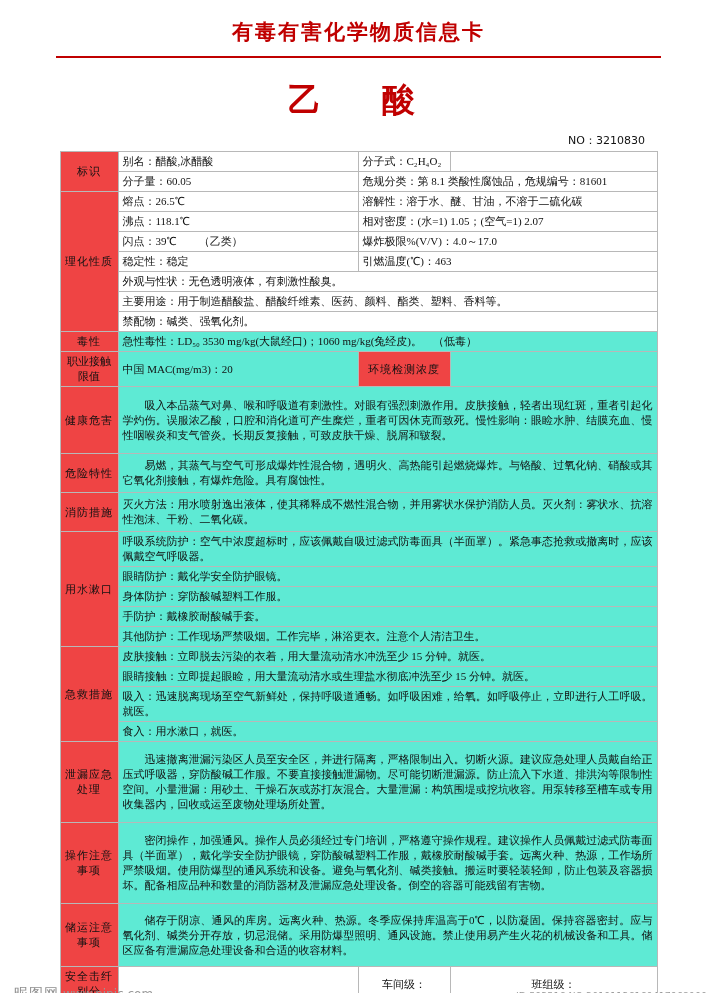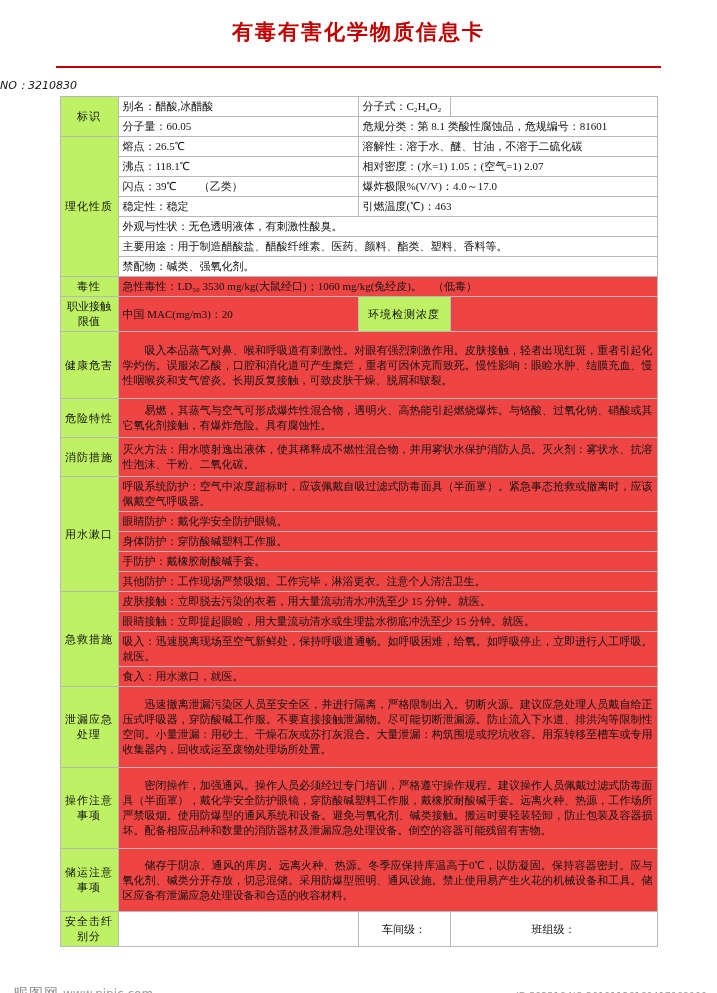--- a/index.html
+++ b/index.html
@@ -22,67 +22,67 @@
   .hdr{
     margin:18px 60px 0 60px;
     text-align:center;
   }
   .hdr .title{
     font-family:Liberation Mono, monospace;
     font-weight:bold;
     font-size:21px;
     color:#c00000;
     letter-spacing:2px;
-    padding-bottom:20px;
+    padding-bottom:10px;
   }
   .hdr .rule{
     border-bottom:2px solid #c00000;
     margin:0 -4px 0 -4px;
   }
   .subtitle{
     text-align:center;
     font-family:"DejaVu Serif","Liberation Serif",serif;
     font-weight:bold;
     font-size:33px;
     color:#c00000;
     letter-spacing:14px;
     margin-top:20px;
   }
   .docno{
-    margin:10px 90px 3px 0;
+    text-align:right;
+    margin:10px 72px 3px 0;
     font-size:11px;
     color:#111;
-    font-style:italic;
   }
   
   table.info{
     border-collapse:collapse;
     margin:0 auto;
     width:597px;
     table-layout:fixed;
   }
   table.info td{
     border:1px solid #b8b8b8;
     padding:2px 4px;
     vertical-align:middle;
     font-size:11px;
     line-height:15px;
     color:#111;
   }
   td.lbl{
     text-align:center;
-    background:#bef264;
+    background:#ef4444;
     font-size:11.5px;
     letter-spacing:1px;
     color:#111;
     padding:2px 2px;
   }
   td.lbl.tall{ letter-spacing:0px;margin-left:44px; }
   td.val{ background:#ffffff;font-family:Liberation Serif, serif; }
-  td.val.pink{ background:#ef4444; }
+  td.val.pink{ background:#5eead4; }
   .just{ text-align:justify; text-justify:inter-ideograph; text-indent:2em;}
   .just2{ text-align:justify; text-justify:inter-ideograph;}
   
   .footer{
     position:absolute;
     left:0;bottom:0;
     width:717px;
     height:40px;
   }
   .wm-left{
@@ -101,20 +101,21 @@
 </head>
 <body>
 
 <div class="page">
 
   <div class="hdr">
     <div class="title">有毒有害化学物质信息卡</div>
     <div class="rule"></div>
   </div>
 
+  <div class="subtitle">乙　酸</div>
 
   <div class="docno">NO：3210830</div>
 
   <table class="info">
     <colgroup>
       <col style="width:58px">
       <col style="width:240px">
       <col style="width:92px">
       <col style="width:207px">
     </colgroup>

